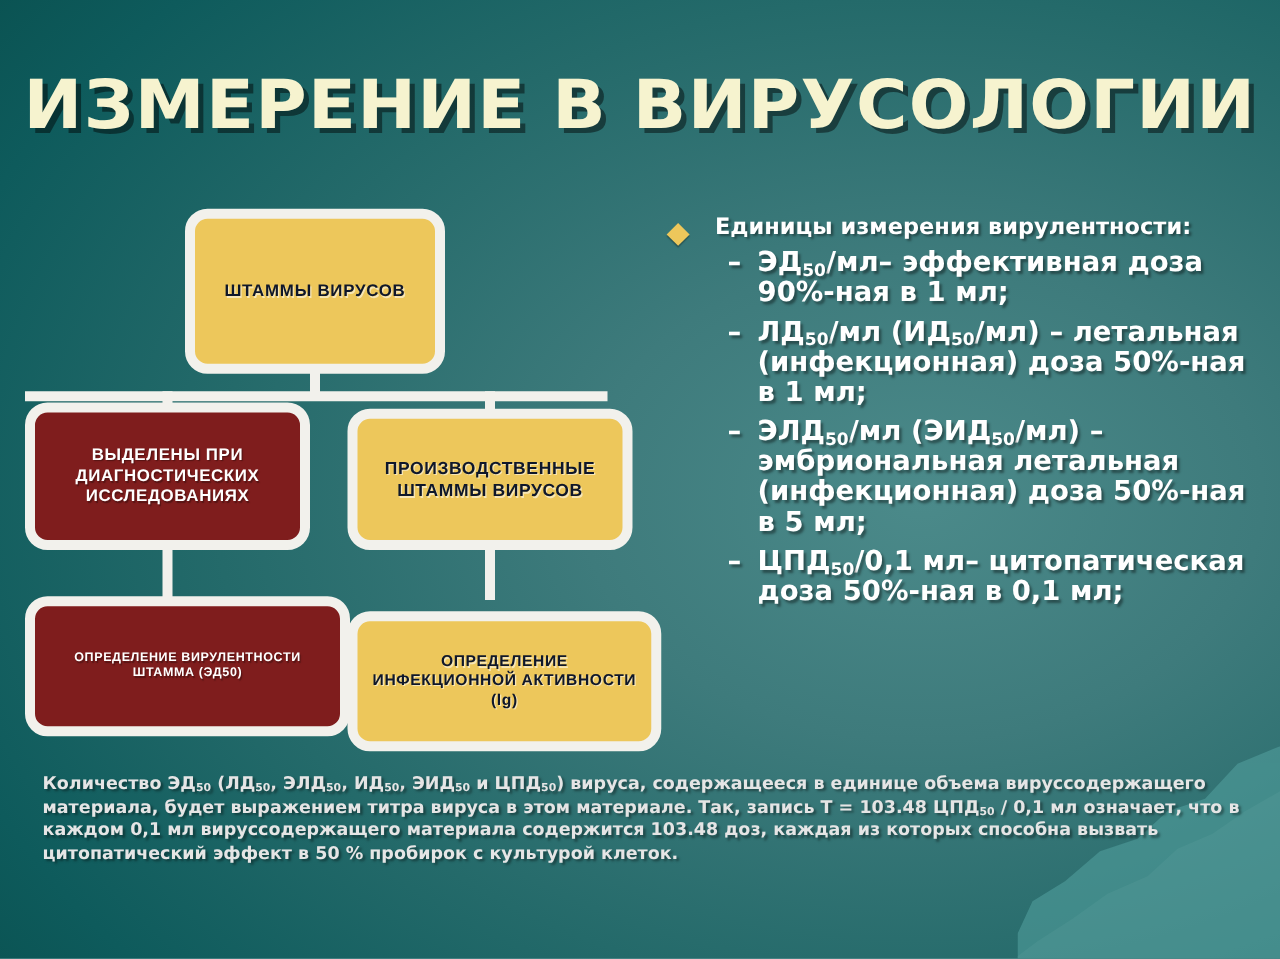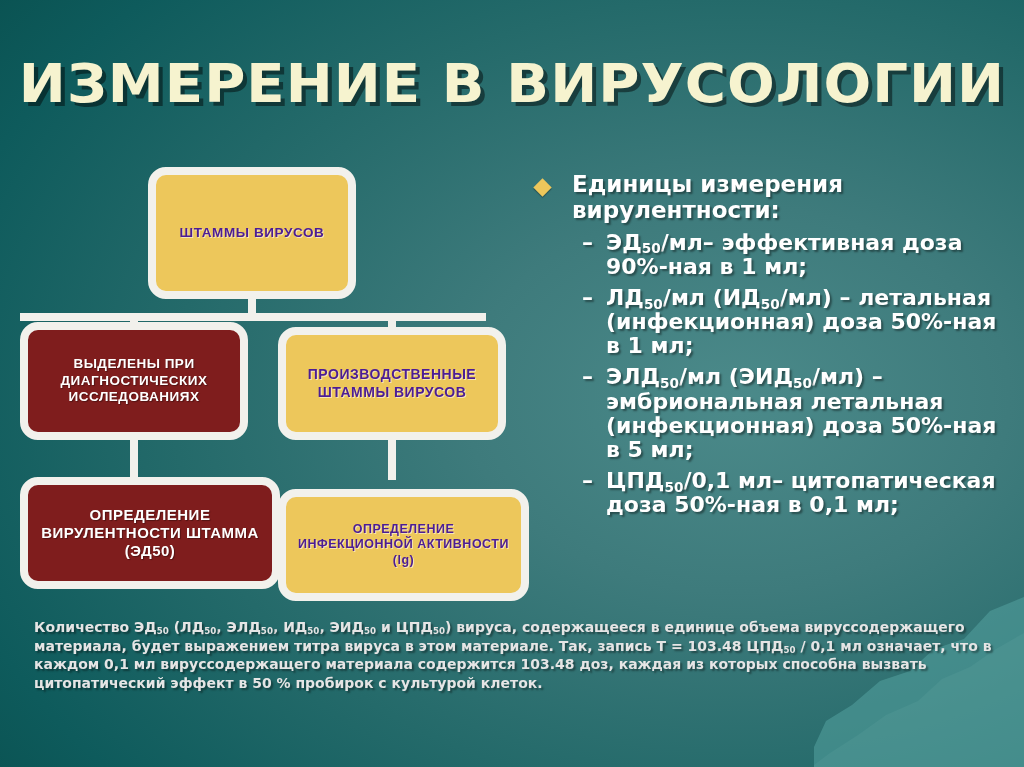--- a/index.html
+++ b/index.html
@@ -78,33 +78,33 @@
     text-align: center;
     font-family: "Liberation Sans", sans-serif;
     font-weight: bold;
     line-height: 1.22;
     padding: 4px 8px;
   }
   .node .lbl { display: block; }
 
   .node.yellow {
     background: #edc75b;
-    color: #4c1d95;
+    color: #0f172a;
     text-shadow: 1px 1px 0 rgba(255,255,255,0.55);
   }
   .node.green {
     background: #7f1d1d;
     color: #ffffff;
     text-shadow: 1px 1px 1px rgba(0,0,0,0.35);
   }
 
   #node-root   { left: 148px; top: 167px; width: 208px; height: 132px; font-size: 13.5px; letter-spacing: 0.6px; }
   #node-diag   { left: 20px;  top: 322px; width: 228px; height: 118px; font-size: 13.5px; letter-spacing: 0.5px; }
   #node-prod   { left: 278px; top: 327px; width: 228px; height: 113px; font-size: 14px; letter-spacing: 0.5px; }
-  #node-viru   { left: 20px;  top: 477px; width: 260px; height: 112px; font-size: 15px; letter-spacing: 0.5px; justify-content: center; }
+  #node-viru   { left: 20px;  top: 477px; width: 260px; height: 112px; font-size: 10px; letter-spacing: 0.5px; justify-content: center; }
   #node-inf    { left: 278px; top: 489px; width: 251px; height: 112px; font-size: 12.5px; letter-spacing: 0.5px; }
 
   
   #conn-root-down { left: 248px; top: 297px; width: 8px;   height: 22px; }
   #conn-hbar      { left: 20px;  top: 313px; width: 466px; height: 8px;  }
   #conn-left-down { left: 130px; top: 440px; width: 8px;   height: 40px; }
   #conn-right-down{ left: 388px; top: 440px; width: 8px;   height: 40px; }
   #conn-diag-up   { left: 130px; top: 313px; width: 8px;   height: 12px; }
   #conn-prod-up   { left: 388px; top: 313px; width: 8px;   height: 18px; }
 
@@ -116,21 +116,21 @@
     width: 488px;
     font-family: "DejaVu Sans", sans-serif;
     font-weight: bold;
     color: #ffffff;
     text-shadow: 2px 2px 2px rgba(0,0,0,0.40);
   }
 
   .lvl1 {
     position: relative;
     padding-left: 44px;
-    font-size: 23px;
+    font-size: 18px;
     line-height: 1.12;
     margin-bottom: 3px;
   }
   .diamond {
     position: absolute;
     left: 8px;
     top: 9px;
     width: 13px;
     height: 13px;
     background: #edc75b;

